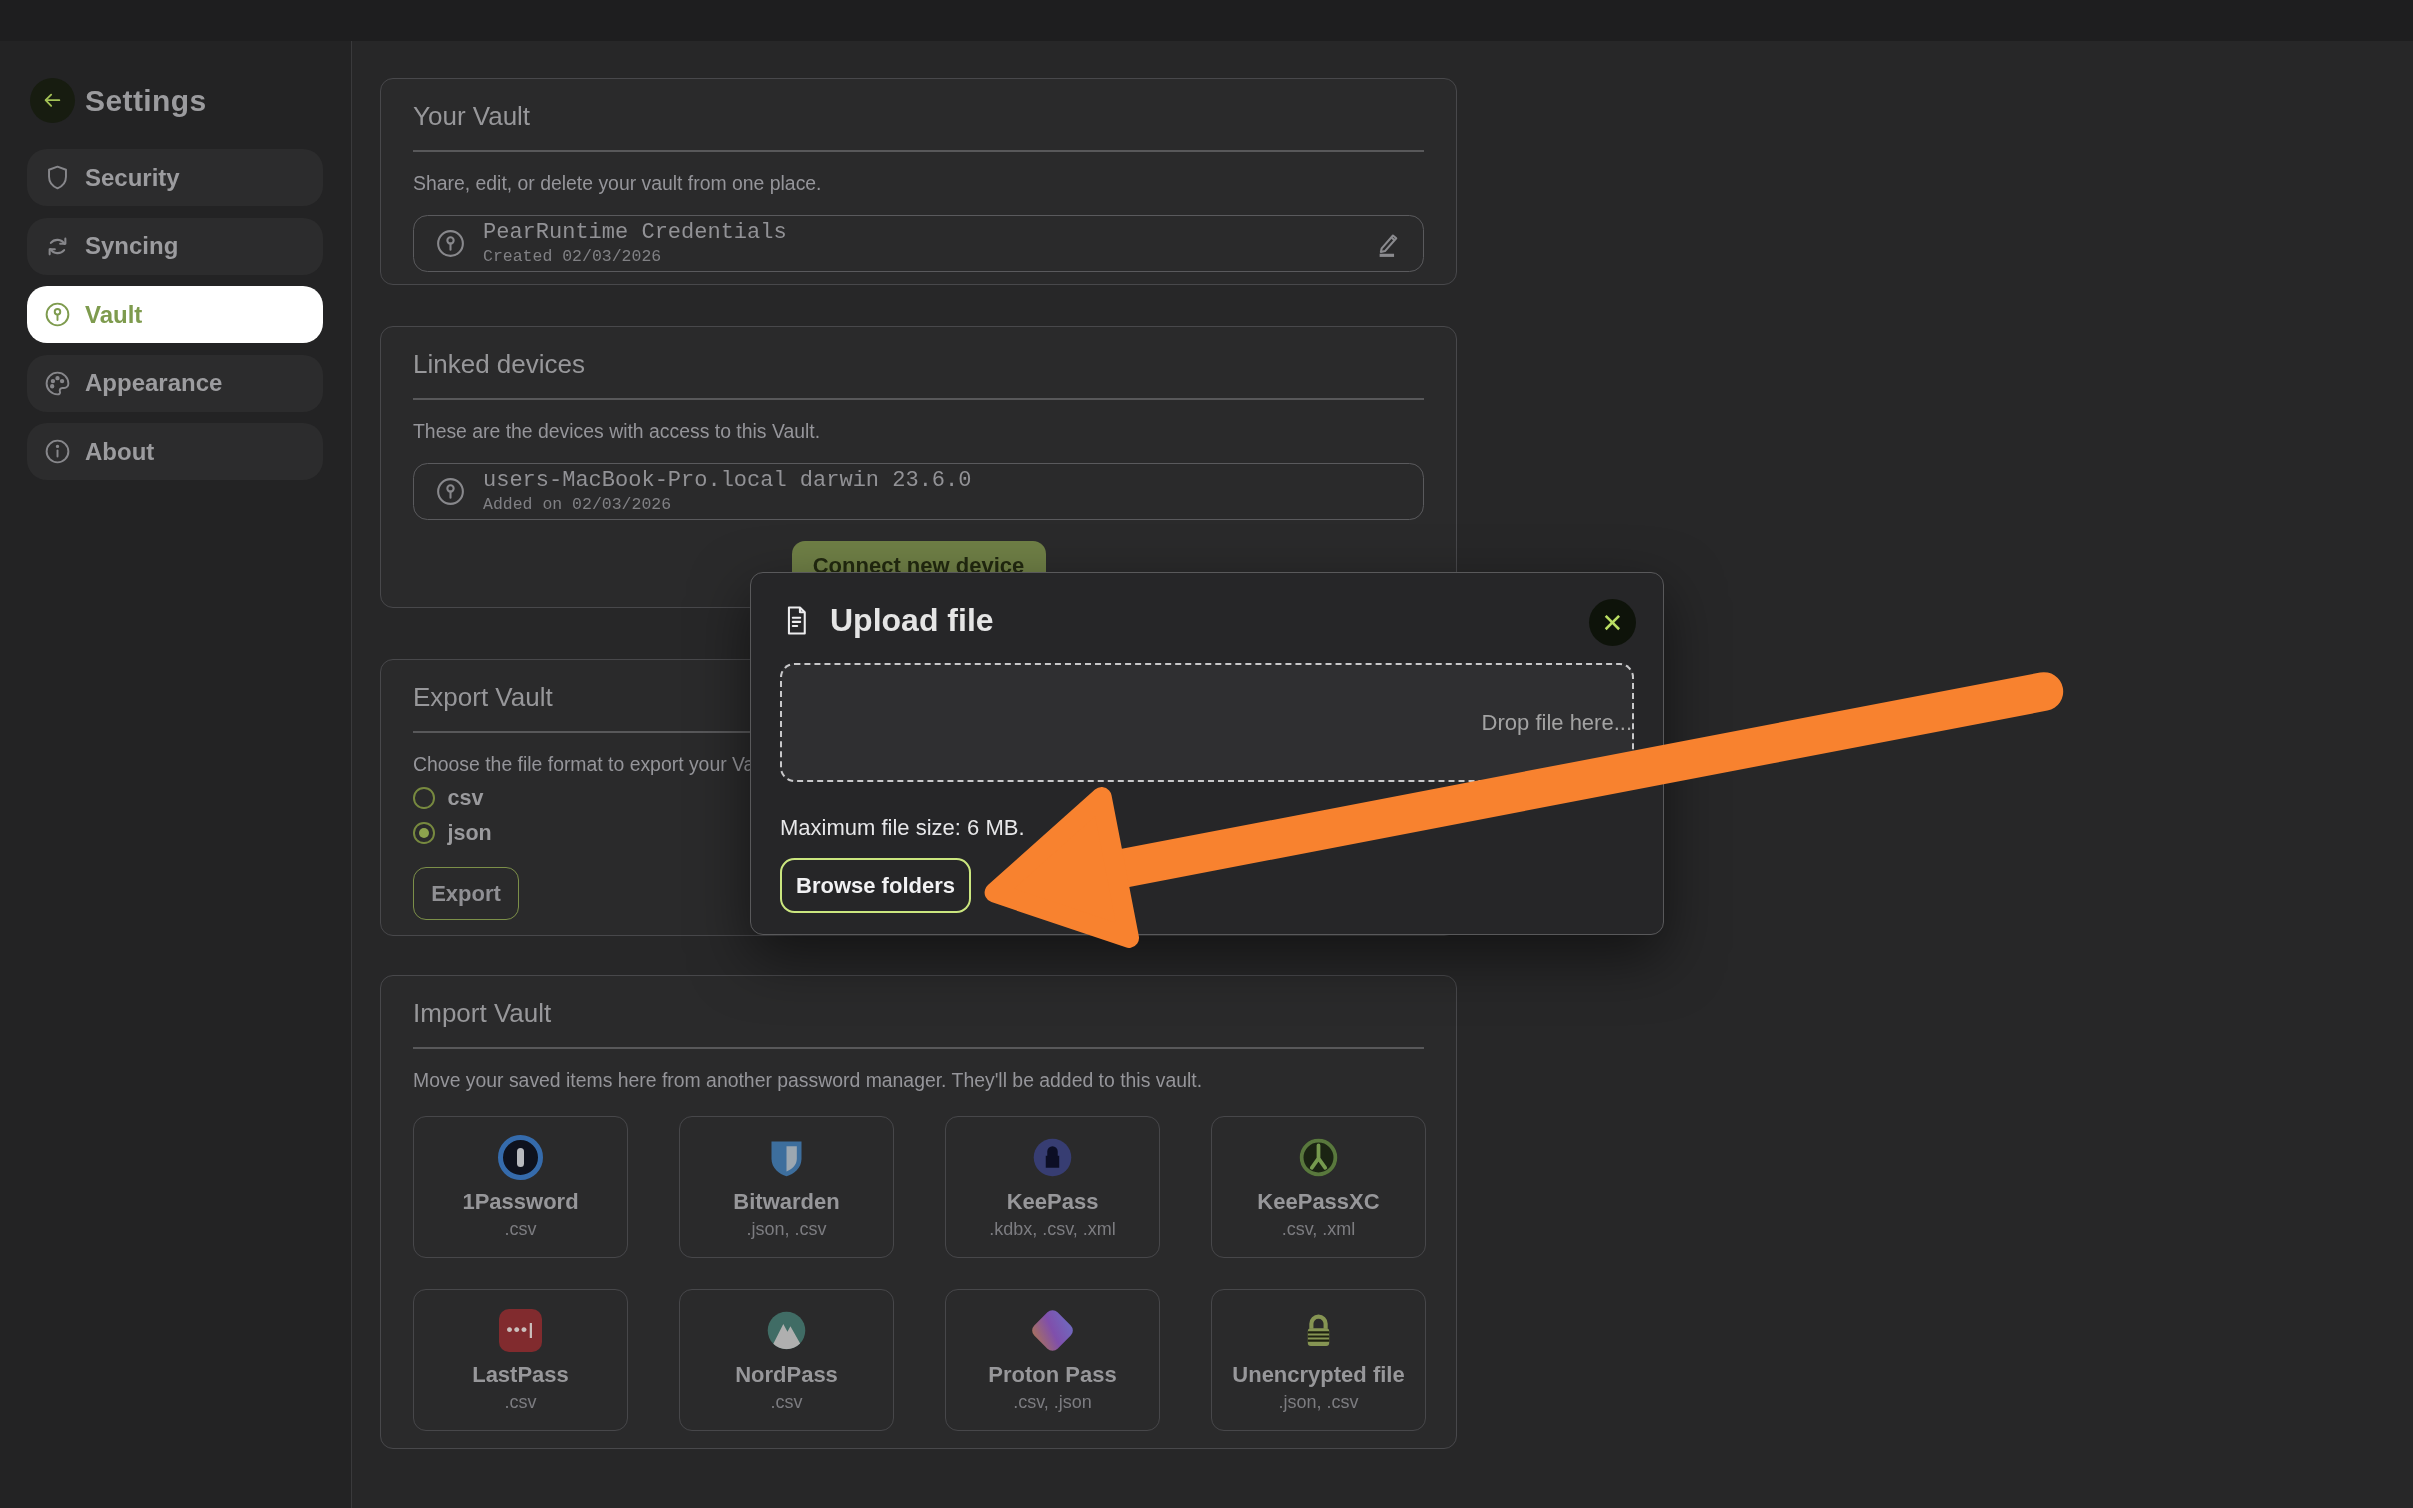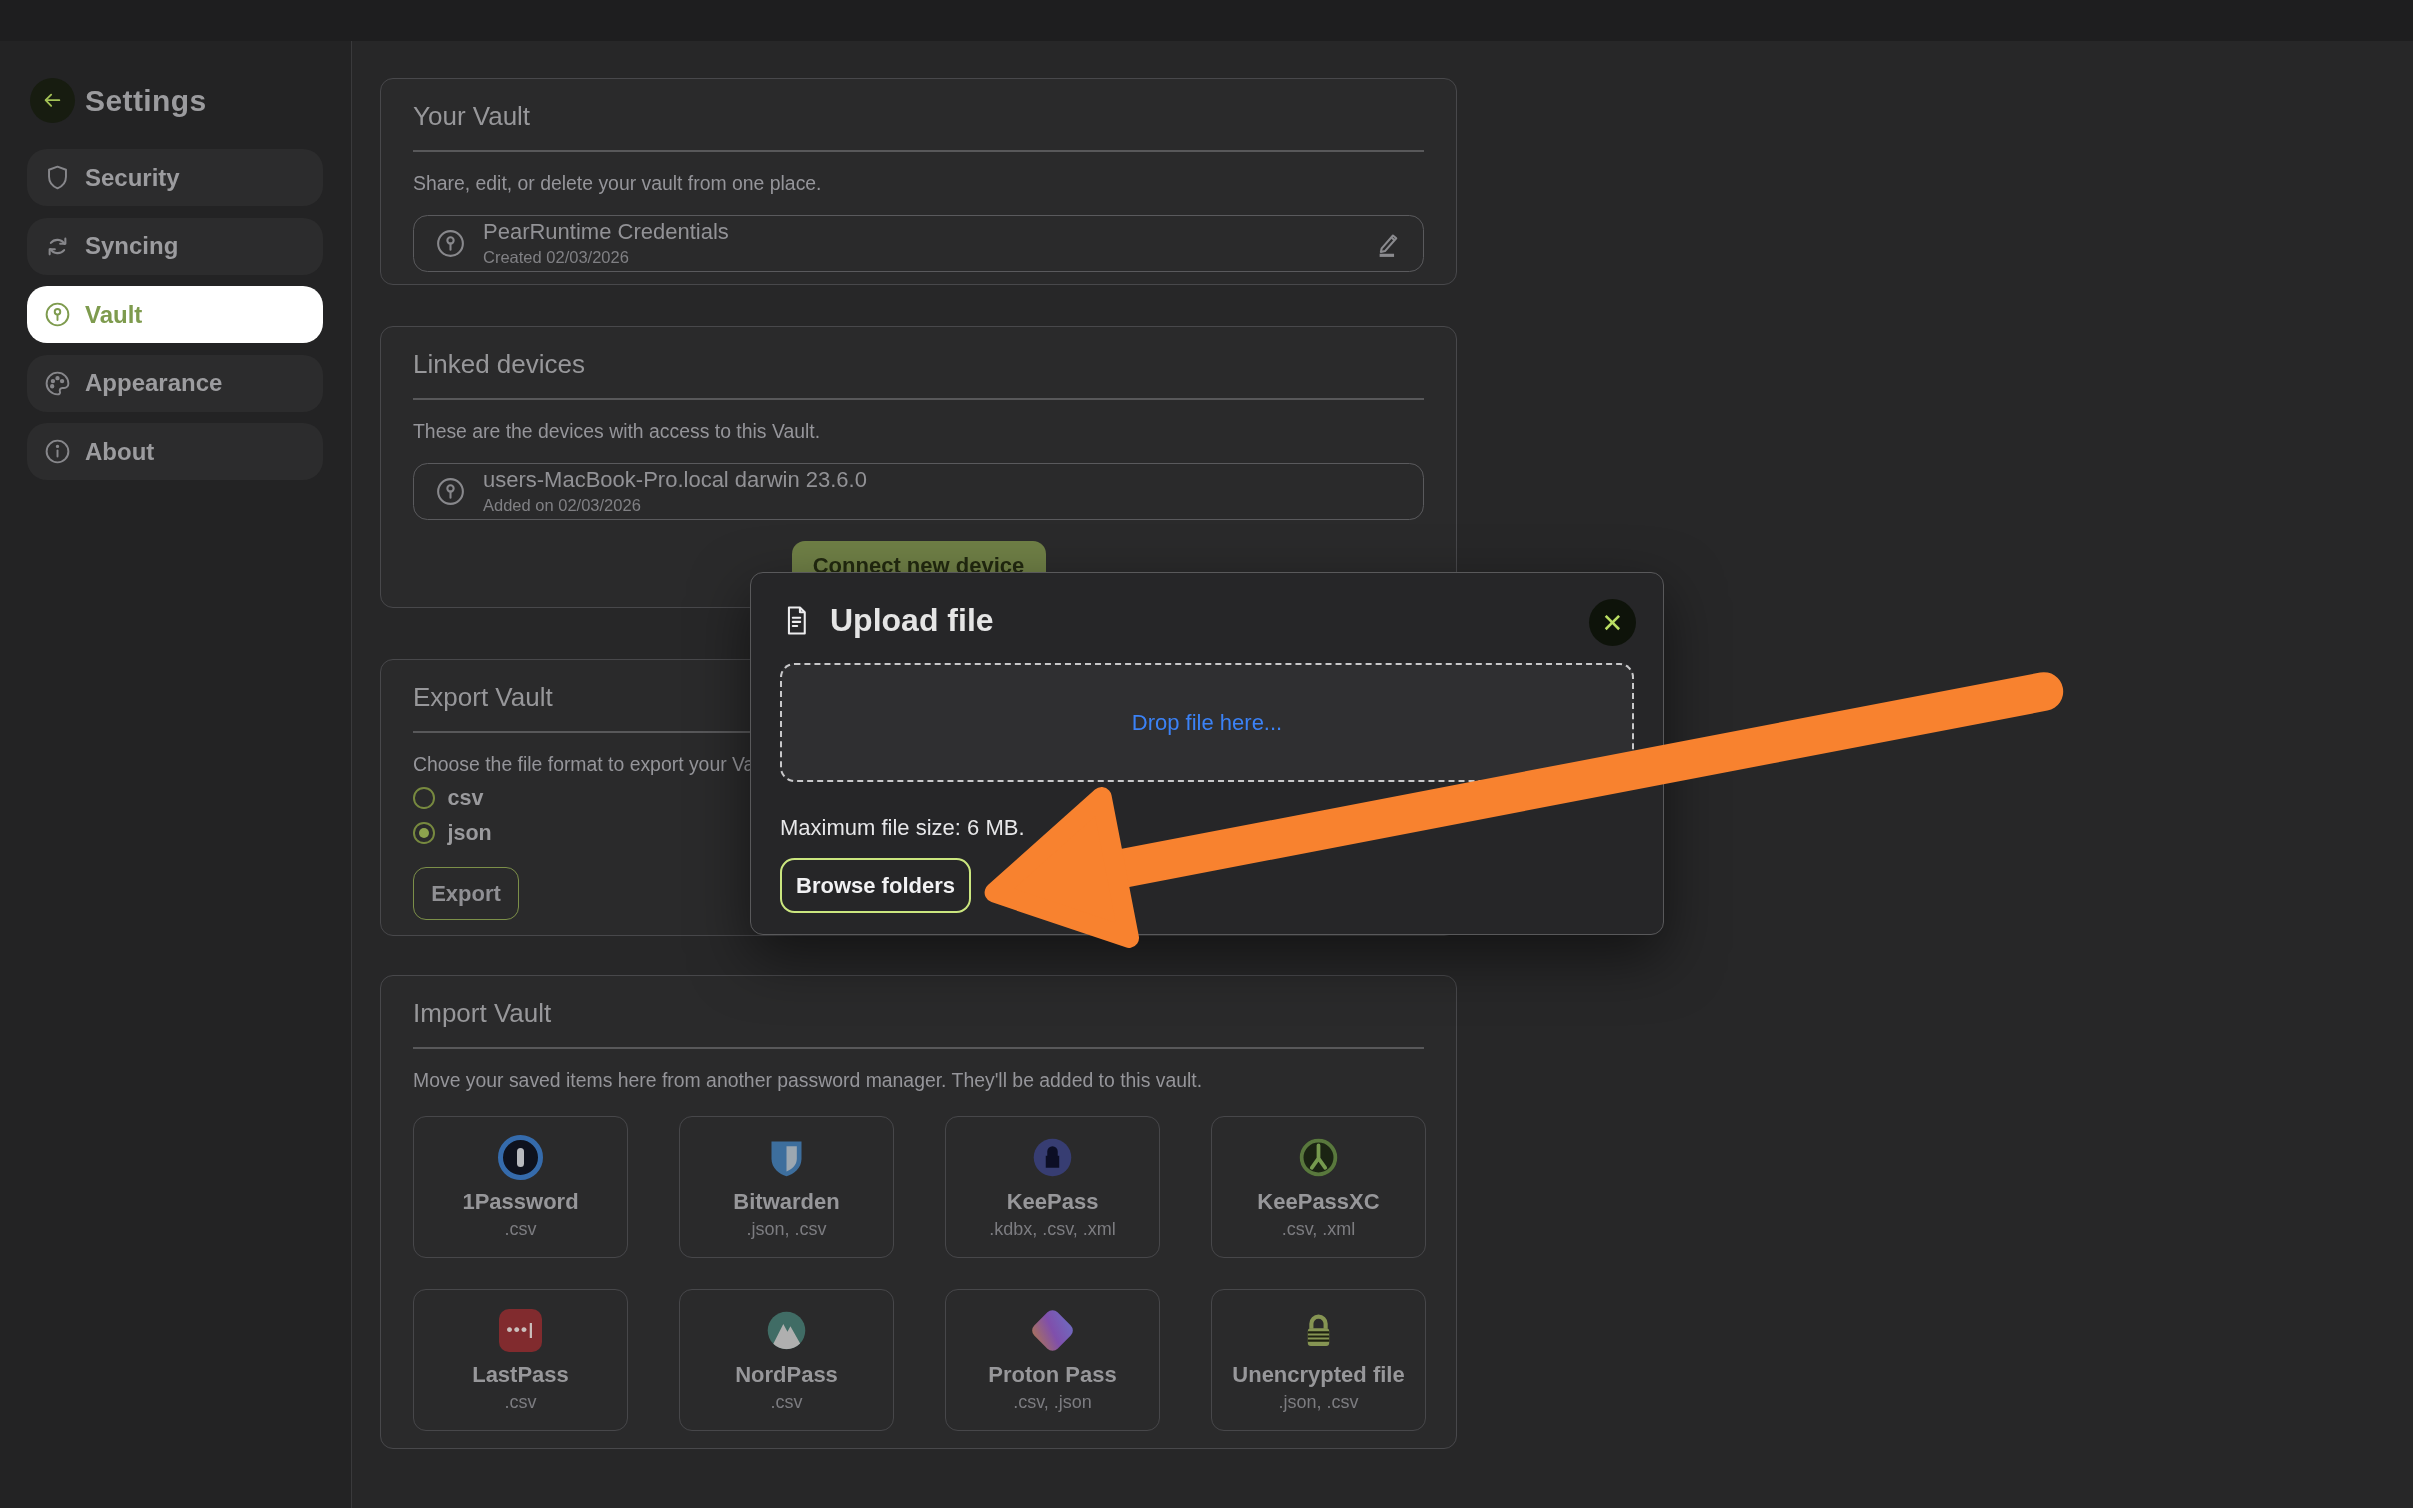--- a/index.html
+++ b/index.html
@@ -46,21 +46,21 @@
   #card-your-vault { top:78px;  height:207px; }
   #card-linked     { top:326px;  height:282px; }
   #card-export     { top:659px;  height:277px; }
   #card-import     { top:975px; height:474px; }
   .card-title { font-size:26px; font-weight:normal; color:#97979a; }
   .card-divider { height:1.4px; background:#58585a; margin-top:18.7px; }
   .card-desc { margin-top:20px; font-size:19.4px; color:#95959a; }
 
   .row-item {
     margin-top:20px; height:57px; border:1.4px solid #5a5a5d; border-radius:14.4px;
-    display:flex; align-items:center; padding:0 20px; gap:16px; cursor:pointer;
+    display:flex; align-items:center; padding:0 20px; gap:16px; cursor:pointer;font-family:Liberation Mono, monospace;
   }
   .row-key { width:33px; height:33px; color:#88888c; flex:none; display:flex; }
   .row-texts { display:flex; flex-direction:column; }
   .row-name { font-size:22px; color:#929296; }
   .row-meta { font-size:16.5px; color:#808084; margin-top:2.2px; }
   .row-edit { margin-left:auto; width:33px; height:33px; color:#8a8a8e; background:none; border:none; cursor:pointer; }
   .row-edit svg { width:33px; height:33px; }
 
   .connect-btn {
     margin:21.5px auto 0; width:254px; height:50px; display:flex; align-items:center; justify-content:center;
@@ -114,21 +114,21 @@
   .modal-header { display:flex; align-items:center; gap:17px; }
   .doc-icon { width:33px; height:37px; color:#ededef; display:flex; }
   .modal-title { font-size:32px; font-weight:bold; color:#e5e5e5; }
   .close-btn {
     position:absolute; top:26px; right:27px; width:47px; height:47px; border-radius:50%;
     background:#0e130a; color:#bade63; border:none; font-size:26px; line-height:1;
     display:flex; align-items:center; justify-content:center; cursor:pointer;
   }
   .dropzone {
     margin-top:24.4px; height:119px; border:2.2px dashed #c8c8ca; border-radius:14.4px; background:#2f2f31;
-    display:flex; align-items:center; justify-content:center; font-size:22px; color:#3b82f6; cursor:pointer;
+    display:flex; align-items:center; justify-content:flex-end; font-size:22px; color:#a3a3a3; cursor:pointer;
   }
   .max-size { margin-top:33px; font-size:22px; color:#e7e7e9; }
   .browse-btn {
     margin-top:17px; width:191px; height:55px; background:transparent;
     border:2.2px solid #cbe67f; border-radius:14.4px;
     color:#f1f1f3; font-size:22px; font-weight:bold; cursor:pointer;
   }
 
   
   .arrow-overlay { position:absolute; left:0; top:0; width:2413px; height:1508px; z-index:60; pointer-events:none; }

